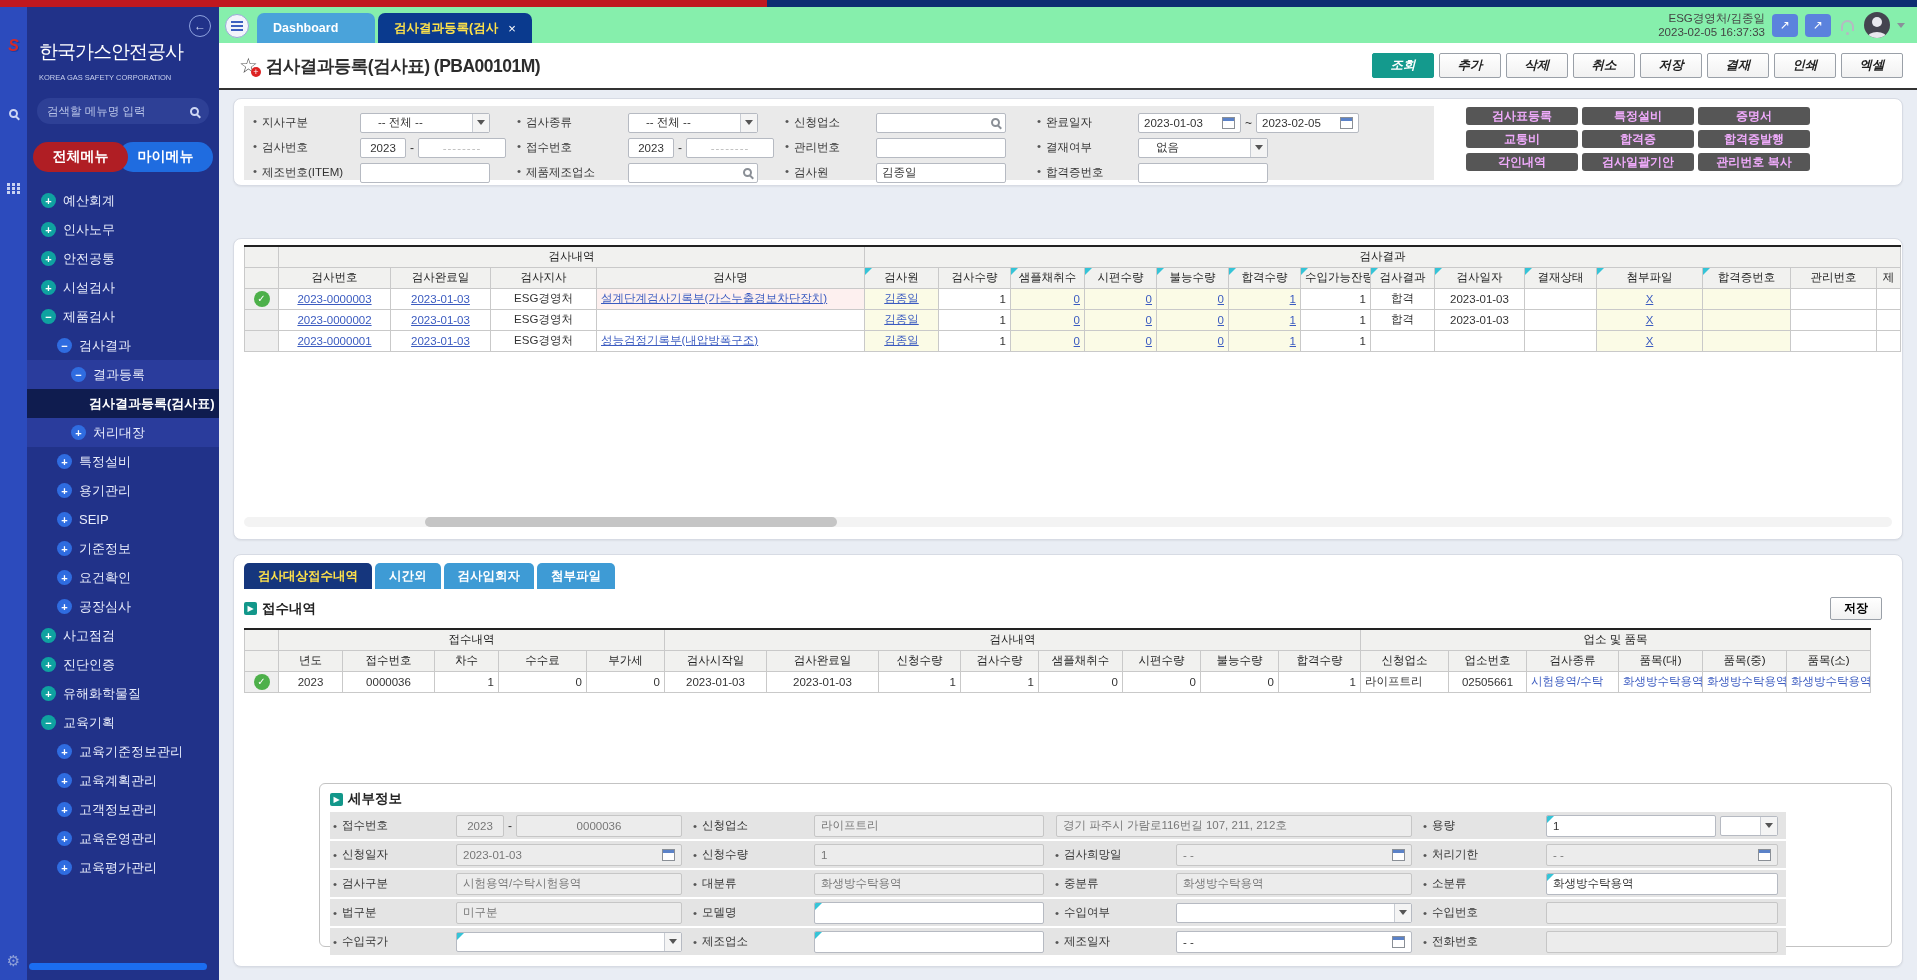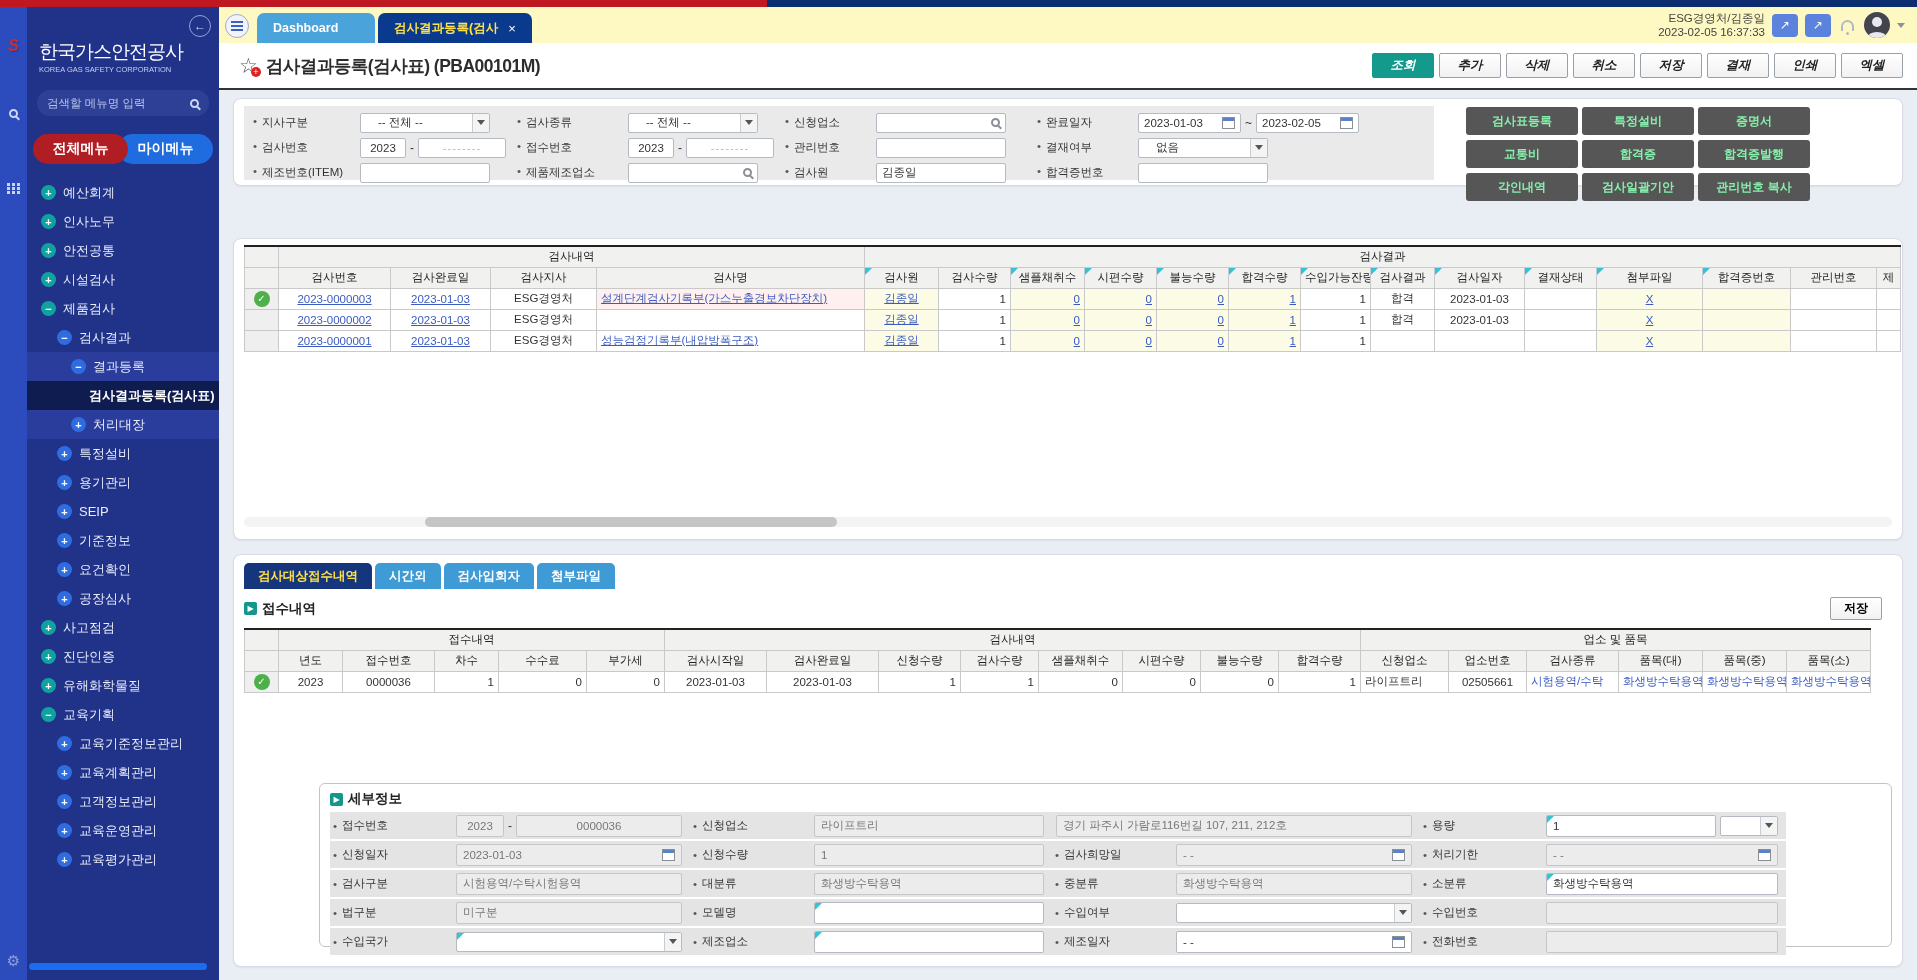--- a/index.html
+++ b/index.html
@@ -24,21 +24,21 @@
     transform:rotate(45deg); right:-4px; bottom:-3px; }
   .mag.gray, .mag.gray::after { border-color:#8a8f96; background-color:transparent; }
   .mag.gray::after { background:#8a8f96; }
 
   
   .sidebar { position:absolute; top:7px; left:27px; width:192px; height:973px; background:#213289; overflow:hidden; }
   .collapse-btn { position:absolute; top:8px; right:8px; width:22px; height:22px; border-radius:50%;
     border:1px solid #8fa3e0; color:#cdd6f4; background:transparent; font-size:12px; line-height:20px; text-align:center; }
   .logo { margin:32px 10px 0 12px; color:#fff; }
   .logo .l1 { font-size:19px; font-weight:normal; letter-spacing:-1px; }
-  .logo .l2 { font-size:7.5px; color:#c7d0ee; margin-top:0; letter-spacing:0; }
+  .logo .l2 { font-size:7.5px; color:#c7d0ee; margin-top:8px; letter-spacing:0; }
   .sbox { margin:16px 10px 0 10px; height:26px; background:#2e4096; border-radius:13px;
     display:flex; align-items:center; padding:0 10px; justify-content:space-between; }
   .sbox .ph { color:#b9c4e8; font-size:11.5px; }
   .menubtns { display:flex; margin:18px 6px 0 6px; }
   .menubtns .mb { flex:1; height:30px; border-radius:15px; color:#fff; font-weight:bold; font-size:14px;
     display:flex; align-items:center; justify-content:center; }
   .mb.all { background:#b01e24; z-index:2; }
   .mb.my  { background:#1f6ce0; margin-left:-10px; }
   .menu { margin-top:14px; }
   .mi { height:29px; display:flex; align-items:center; color:#e8ecfb; font-size:13px; font-weight:500; cursor:pointer; }
@@ -47,21 +47,21 @@
   .ico.teal { background:#0fa2a0; } .ico.blue { background:#2f6ce0; }
   .mi.lvl1 { padding-left:14px; } .mi.lvl2 { padding-left:30px; } .mi.lvl3 { padding-left:44px; }
   .mi.lvl4 { padding-left:62px; }
   .mi.band { background:#2a3c9c; }
   .mi.active { background:#0f1c4f; font-weight:bold; color:#fff; }
   .menu-scrollbar { position:absolute; bottom:10px; left:2px; width:178px; height:7px; background:#1b6df0; border-radius:4px; }
 
   
   .main { position:absolute; top:7px; left:219px; width:1698px; height:973px; }
 
-  .topbar { height:36px; background:#fef9c3; display:flex; align-items:flex-end; position:relative; }
+  .topbar { height:36px; background:#86efac; display:flex; align-items:flex-end; position:relative; }
   .hamb { width:24px; height:24px; border-radius:50%; border:1px solid #9aa8d8; background:#f2f4fb;
     margin:0 8px 5px 6px; display:flex; flex-direction:column; justify-content:center; gap:2px; align-items:center; }
   .hamb i { width:12px; height:2px; background:#3c5fc0; }
   .tab { height:30px; padding:0 16px; border-radius:7px 7px 0 0; display:flex; align-items:center;
     font-weight:bold; font-size:12.5px; margin-right:3px; }
   .tab.dash { background:#4aa3da; color:#fff; width:118px; }
   .tab.act { background:#0a3a8e; color:#ffe24a; }
   .tab .x { color:#fff; margin-left:10px; font-weight:normal; font-size:13px; }
   .userblk { position:absolute; right:12px; top:4px; display:flex; align-items:center; gap:7px; }
   .uinfo { text-align:right; color:#444; font-size:11.5px; line-height:14px; }
@@ -100,21 +100,21 @@
   .ibox.dash { color:#bbb; justify-content:center; letter-spacing:1px; }
   .selbox { height:20px; background:#fff; border:1px solid #b6bac2; border-radius:2px; display:flex; align-items:center; font-size:11.5px; }
   .selbox .sval { flex:1; padding:0 17px; white-space:nowrap; overflow:hidden; }
   .selbox .cbtn { width:17px; align-self:stretch; border-left:1px solid #c8ccd3; display:flex; align-items:center; justify-content:center; background:#f4f4f4; }
   .caret { width:0; height:0; border-left:4px solid transparent; border-right:4px solid transparent; border-top:5px solid #555; }
   .cal { width:13px; height:12px; border:1px solid #8a8f96; background:#fff; position:relative; flex:none; margin-left:auto; }
   .cal::before { content:""; position:absolute; top:0; left:0; right:0; height:3px; background:#5b82c8; }
   .mk::before { content:""; position:absolute; top:0; left:0; width:0; height:0;
     border-top:7px solid #35c4d7; border-right:7px solid transparent; z-index:2; }
   .toolbtns { position:absolute; right:92px; top:8px; display:grid; grid-template-columns:repeat(3,112px); gap:5px 4px; }
-  .tbtn { height:28px; background:#565656; color:#86efac; border:none; border-radius:3px; font-size:12px; font-weight:bold; }
+  .tbtn { height:18px; background:#565656; color:#f0abfc; border:none; border-radius:3px; font-size:12px; font-weight:bold; }
 
   .grid-card { margin:52px 14px 0 14px; height:302px; position:relative; overflow:hidden; }
   table.grid { border-collapse:collapse; table-layout:fixed; position:absolute; left:10px; top:6px; }
   table.grid th, table.grid td { border:1px solid #c9c9c9; font-size:11.5px; height:21px; padding:0 4px;
     white-space:nowrap; overflow:hidden; position:relative; }
   table.grid thead th { background:#f1f1ef; font-weight:normal; color:#222; text-align:center; }
   table.grid .gtop th { border-top:2px solid #222; }
   td.num { text-align:right; } td.ctr { text-align:center; }
   td.yel { background:#fbfbe6; } td.pink { background:#fdf0ef; } td.selc { background:#efefef; }
   a.lnk { color:#3b5bc0; text-decoration:underline; cursor:pointer; }

